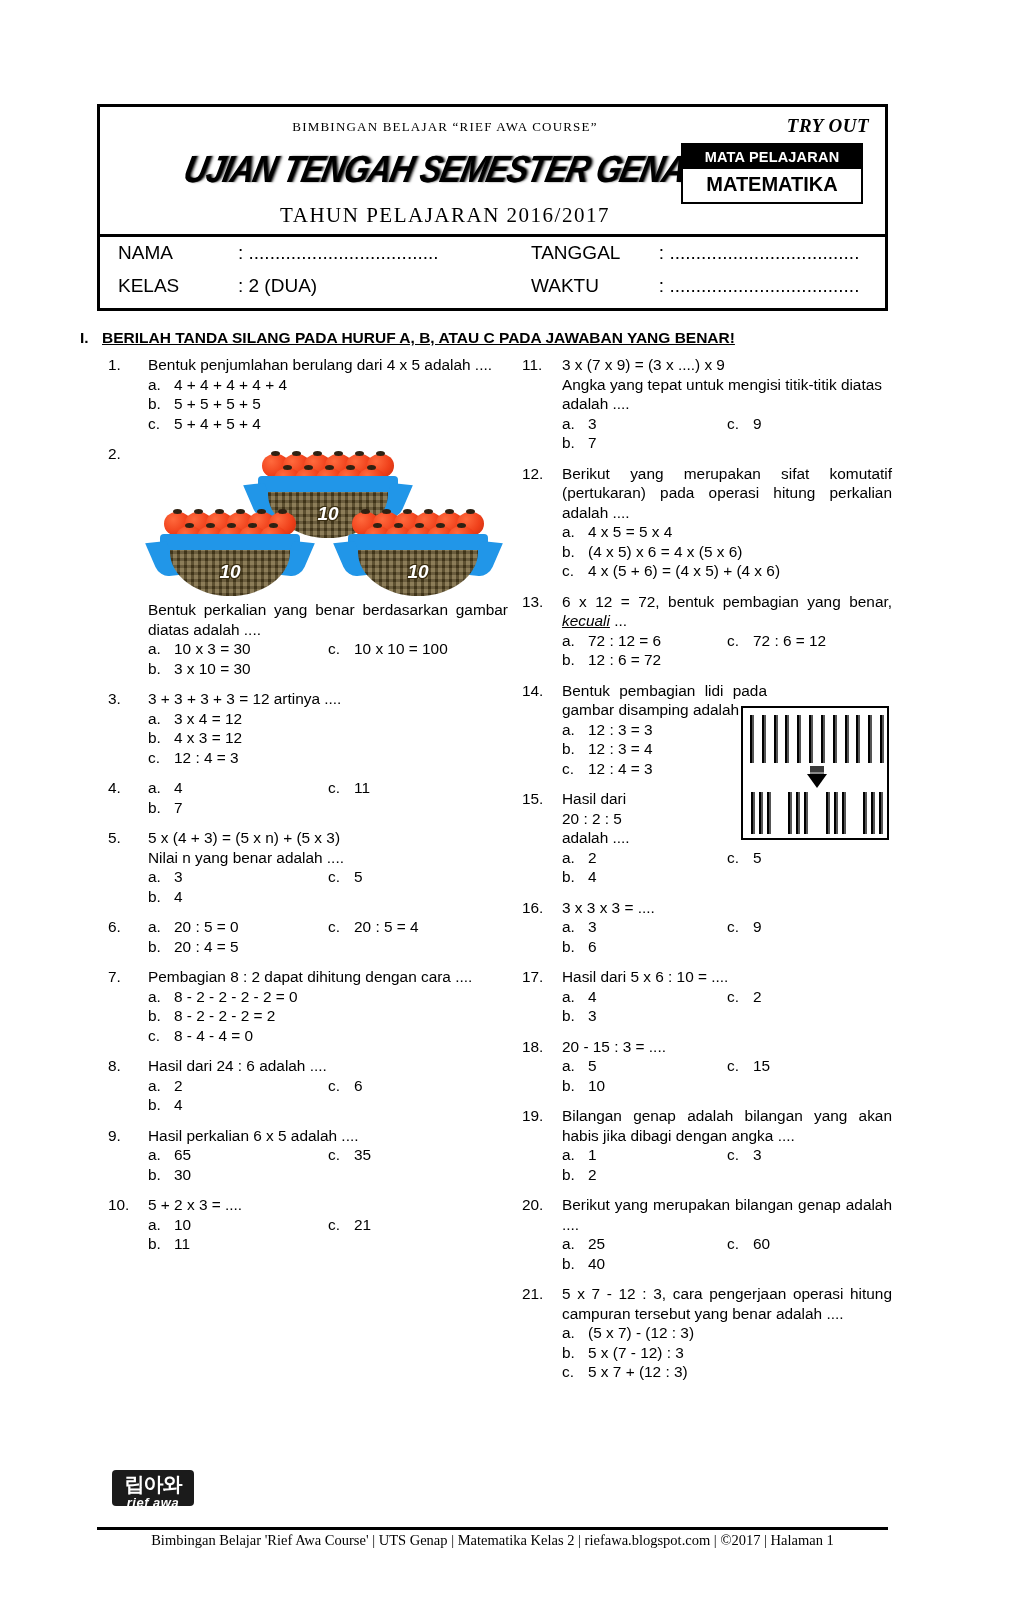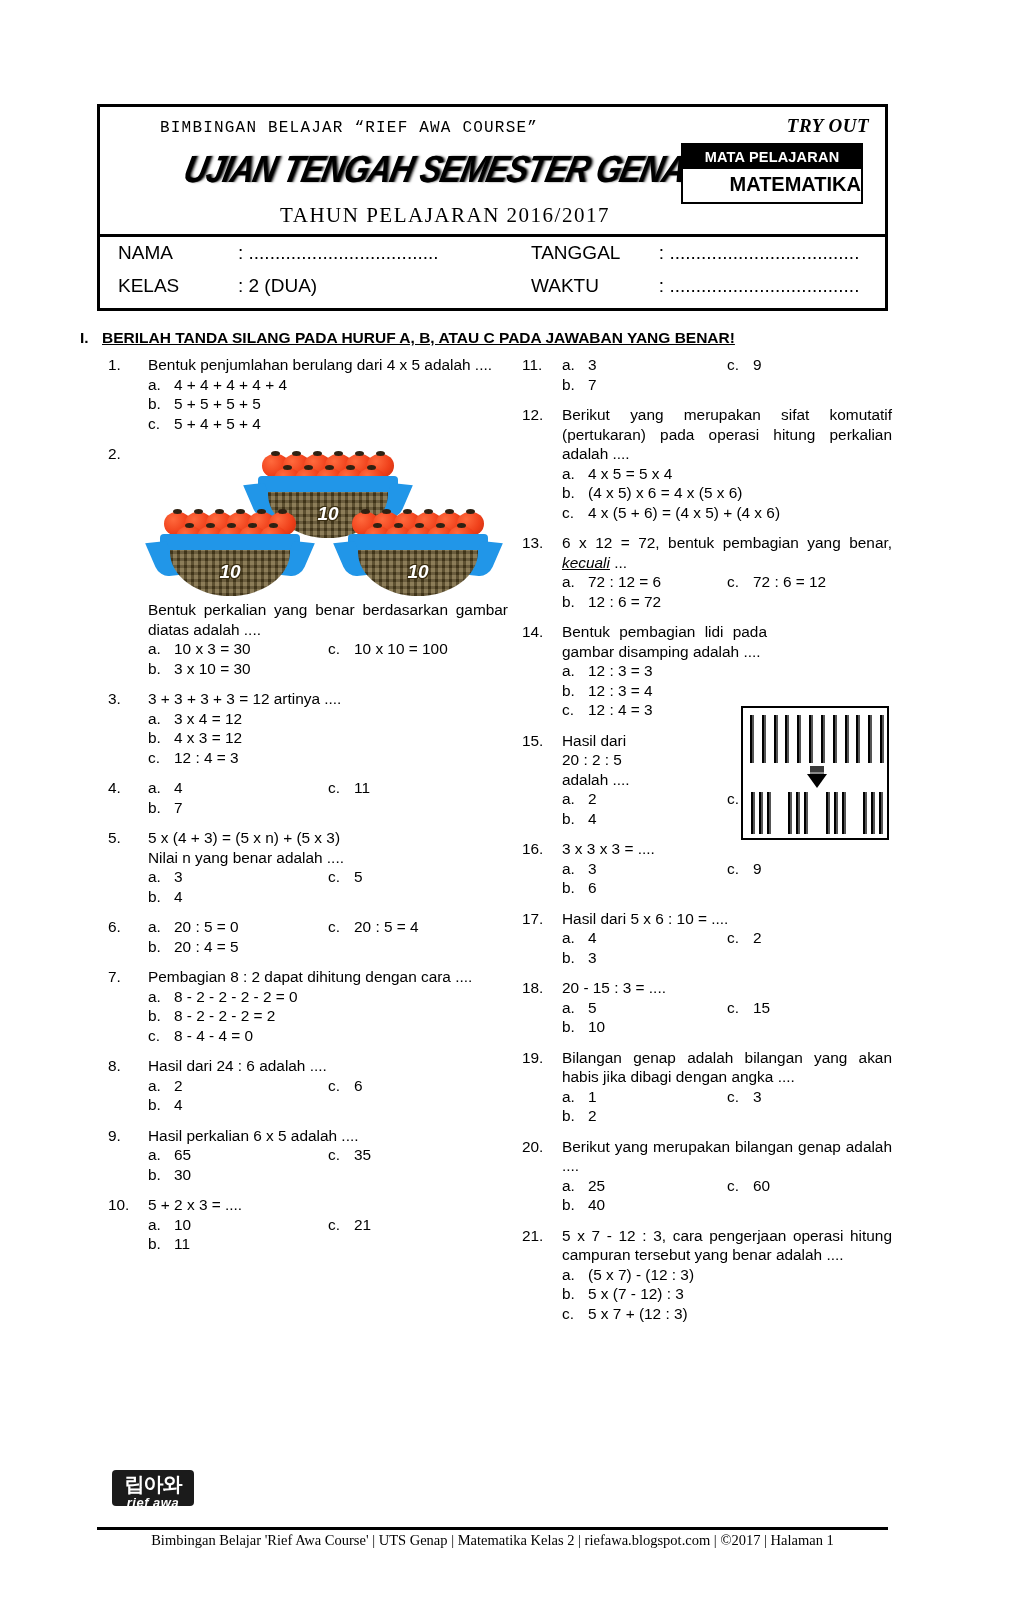--- a/index.html
+++ b/index.html
@@ -26,23 +26,23 @@
   }
   .header-top {
     position: relative;
     height: 130px;
     border-bottom: 3px solid #000;
   }
   .hdr-line1 {
     position: absolute;
     left: 60px; top: 12px;
     width: 570px;
-    text-align: left;
-    font-family: Liberation Mono, monospace;
-    font-size: 16px;
+    text-align: center;
+    font-family: Liberation Serif, serif;
+    font-size: 13px;
     letter-spacing: 1.2px;
     white-space: nowrap;
   }
   .hdr-title {
     position: absolute;
     left: 40px; top: 44px;
     width: 610px;
     text-align: center;
     font-family: "Liberation Sans", sans-serif;
     font-size: 32px;
@@ -82,21 +82,21 @@
   .subject-label {
     background: #000;
     color: #fff;
     text-align: center;
     font-size: 14.5px;
     font-weight: bold;
     padding: 4px 0 4px 0;
     letter-spacing: 0.2px;
   }
   .subject-value {
-    text-align: right;
+    text-align: center;
     font-size: 20px;
     font-weight: bold;
     padding: 4px 0 6px 0;
     background: #fff;
   }
   .header-fields {
     position: relative;
     height: 71px;
     padding: 5px 0 0 18px;
     font-family: "Liberation Sans", sans-serif;
@@ -613,20 +613,21 @@
             <span class="vl">11</span>
           </div>
         </div>
       </div>
     </div>
   </div>
 <div class="col col-right" id="col-right">
     <div class="q">
       <div class="q-num">11.</div>
       <div class="q-body">
+        <div class="q-text nojust">3 x (7 x 9) = (3 x ....) x 9<br>Angka yang tepat untuk mengisi titik-titik diatas adalah ....</div>
         <div class="opts">
           <div class="opt-row">
             <div class="opt opt-a">
               <span class="lt">a.</span>
               <span class="vl">3</span>
             </div>
             <div class="opt opt-c">
               <span class="lt">c.</span>
               <span class="vl">9</span>
             </div>

